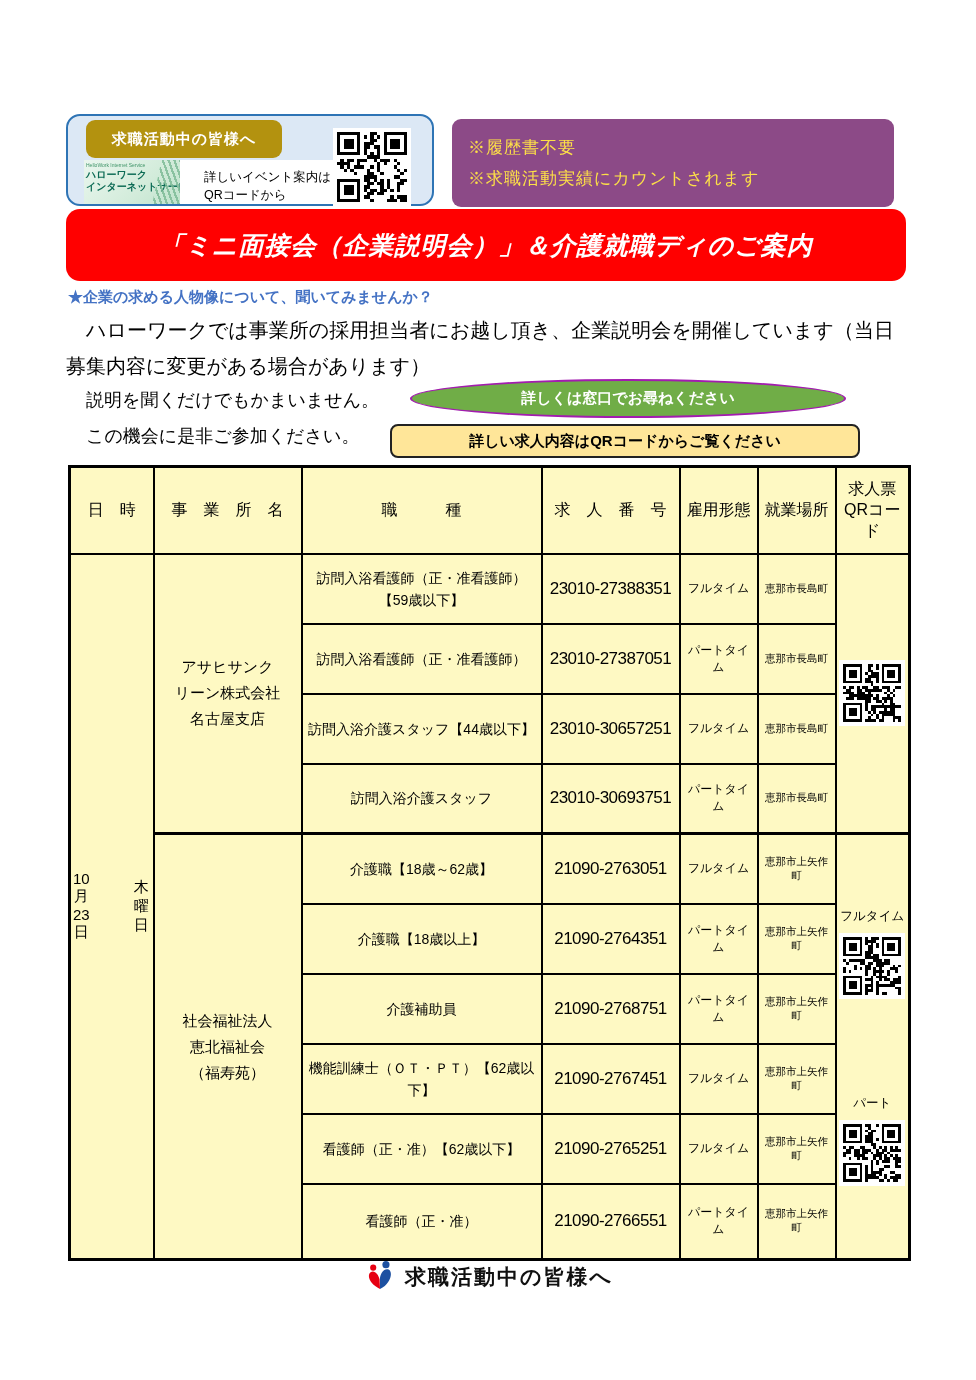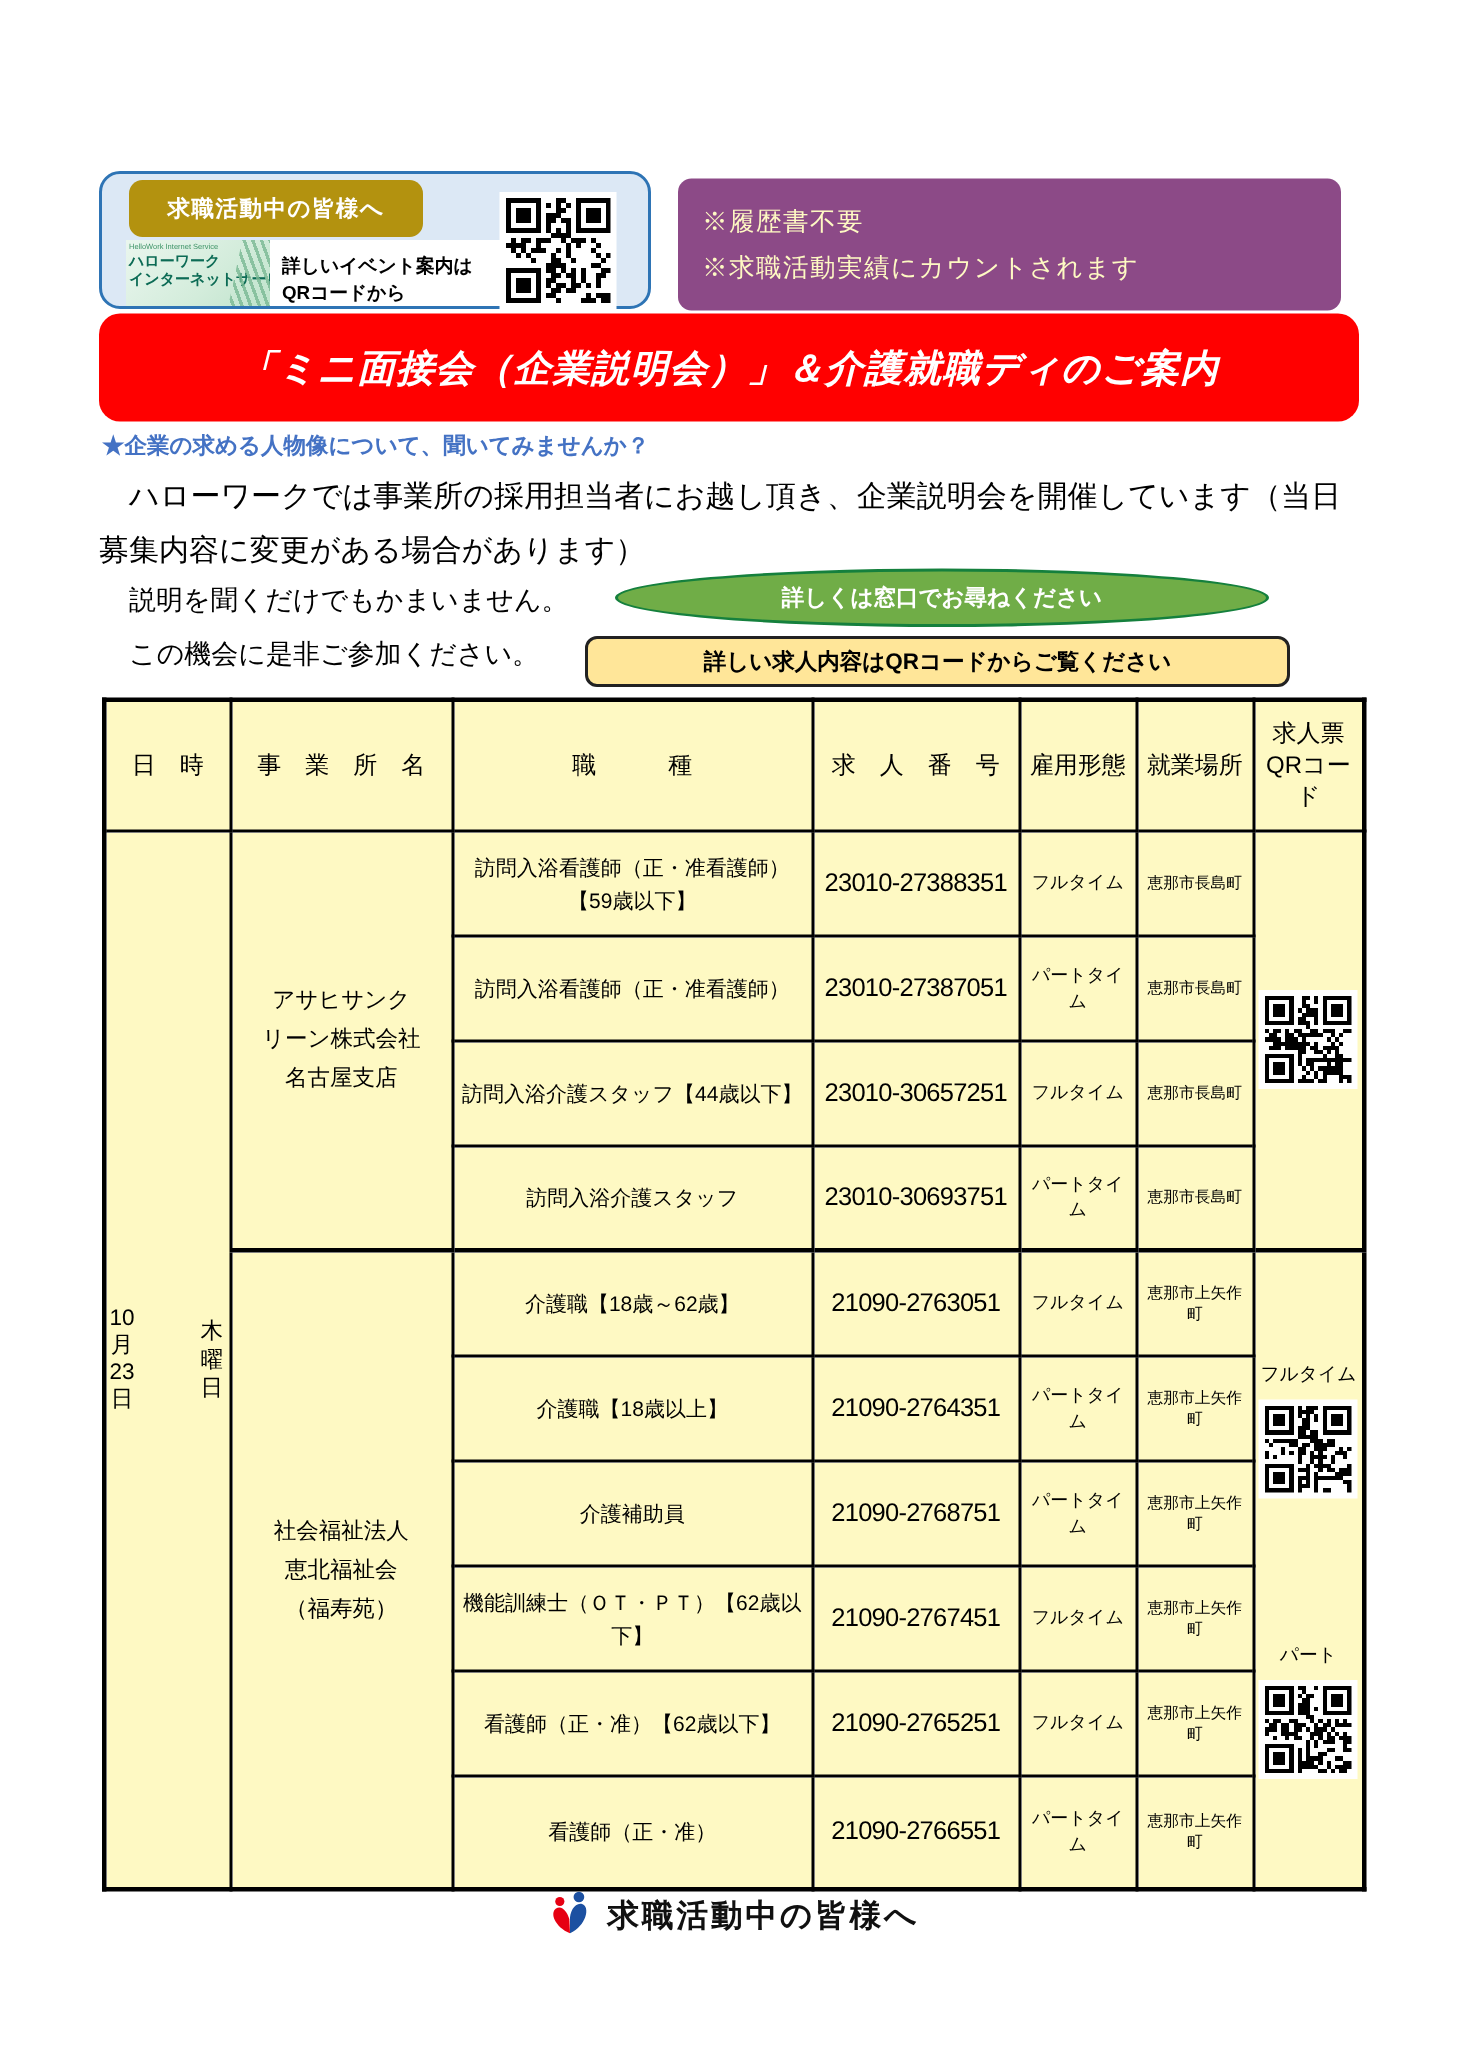--- a/index.html
+++ b/index.html
@@ -14,43 +14,43 @@
     background:#b3920f; border-radius:9px; color:#fff; font-weight:bold; font-size:15px;
     display:flex; align-items:center; justify-content:center; letter-spacing:1px; }
   .info-strip { position:absolute; left:4px; top:44px; width:260px; height:44px; background:#fff;
     display:flex; align-items:flex-end;margin-left:12px; }
   .hw-logo { position:relative; width:96px; height:44px; overflow:hidden;
     background:linear-gradient(135deg,#eaf6ee 0%,#d3ecdb 60%,#bfe3cc 100%); flex:none; padding:2px 2px; }
   .hw-logo::after { content:""; position:absolute; right:-6px; top:-4px; width:30px; height:60px;
     background:repeating-linear-gradient(60deg, transparent 0 3px, #79b893 3px 5px); opacity:.8; transform:skewX(-12deg); }
   .hw-logo .en { font-size:5px; color:#3f9468; line-height:7px; }
   .hw-logo .jp { font-size:10px; line-height:12px; font-weight:bold; color:#0c6b55; white-space:nowrap; }
-  .info-note { font-size:12.5px; font-weight:bold; line-height:18px; padding-left:8px; white-space:nowrap; }
+  .info-note { font-size:12.5px; font-weight:normal; line-height:18px; padding-left:24px; white-space:nowrap; }
   .qr-frame { background:#fff; padding:4px; display:flex; align-items:center; justify-content:center; }
   .qr-frame svg { display:block; }
   .info-qr { position:absolute; left:265px; top:12px; width:78px; height:78px; }
 
   
   .notice-box { position:absolute; left:452px; top:119px; width:442px; height:88px;
-    background:#8c4a87; border-radius:9px; color:#fef9c3; padding:13px 16px;
+    background:#8c4a87; border-radius:9px; color:#fde047; padding:13px 16px;
     font-size:17px; line-height:31px; letter-spacing:1px; }
 
   
   .title-banner { position:absolute; left:66px; top:209px; width:840px; height:72px;
     background:#ff0000; border-radius:14px; display:flex; align-items:center; justify-content:center;font-style:italic; }
   .title-banner span { color:#fff; font-weight:bold; font-size:25px; letter-spacing:1px; }
 
   
   .star-line { position:absolute; left:68px; top:288px; font-size:15px; color:#4472c4; font-weight:bold; }
   .intro-p { position:absolute; left:66px; top:312px; width:844px; font-size:20px; line-height:36px;
     font-family:"DejaVu Serif", serif; }
   .intro-l2 { position:absolute; left:86px; top:388px; font-size:18px; font-family:"DejaVu Serif", serif; }
   .intro-l3 { position:absolute; left:86px; top:424px; font-size:18px; font-family:"DejaVu Serif", serif; }
   .green-callout { position:absolute; left:410px; top:379px; width:436px; height:39px;
-    background:#70ad47; border:2px solid #15803d; border-radius:50%;
+    background:#70ad47; border:2px solid #a21caf; border-radius:50%;
     display:flex; align-items:center; justify-content:center; color:#fff; font-weight:bold; font-size:15px; }
   .yellow-callout { position:absolute; left:390px; top:424px; width:470px; height:34px;
     background:#ffe699; border:2px solid #222; border-radius:8px;
     display:flex; align-items:center; justify-content:center; color:#000; font-weight:bold; font-size:15px; }
 
   
   .jobs-table { position:absolute; left:68px; top:465px; border-collapse:collapse;
     table-layout:fixed; width:840px; }
   .jobs-table th, .jobs-table td { border:2px solid #000; background:#fef9c3;
     text-align:center; vertical-align:middle; padding:2px; overflow:hidden; }

